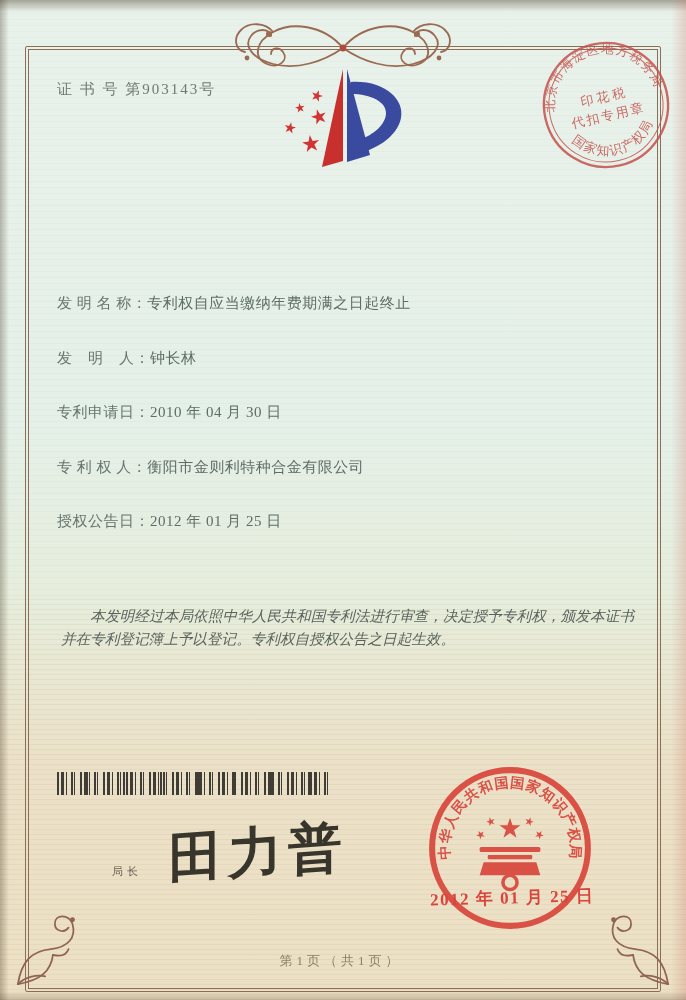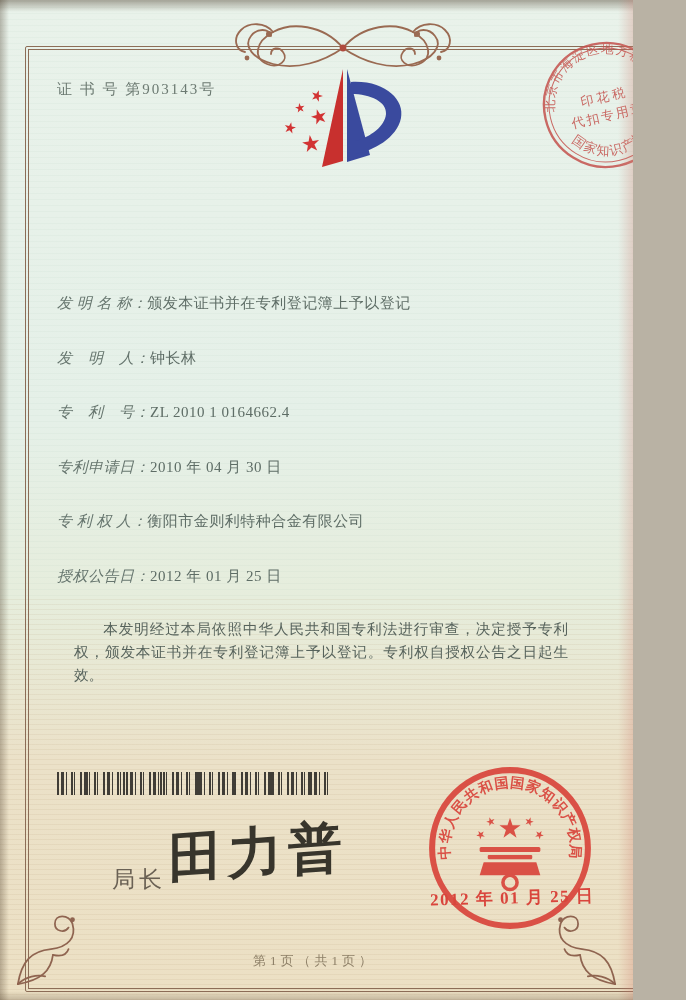--- a/index.html
+++ b/index.html
@@ -2,21 +2,21 @@
 <html><head>
 <meta charset="utf-8">
 <style>
   html,body{margin:0;padding:0;}
   body{
     width:686px;height:1000px;overflow:hidden;
     font-family:"Liberation Serif","DejaVu Serif",serif;
     background:#b9b2a4;
   }
   .page{
-    position:relative;width:633px;height:1000px;overflow:hidden;
+    position:relative;width:686px;height:1000px;overflow:hidden;
     background:linear-gradient(180deg,#e9f2ea 0%,#e5f0e8 42%,#e6eddc 60%,#ebe1c8 76%,#ece0c4 100%);
   }
   .bottom-texture{
     position:absolute;left:0;right:0;top:596px;bottom:0;pointer-events:none;
     background:repeating-linear-gradient(0deg,rgba(158,124,82,.09) 0 1px,transparent 1px 5px);
   }
   .top-texture{
     position:absolute;left:0;right:0;top:0;height:596px;pointer-events:none;
     background:repeating-linear-gradient(0deg,rgba(120,160,140,.05) 0 1px,transparent 1px 6px);
   }
@@ -38,37 +38,37 @@
   }
   .logo{position:absolute;left:256px;top:56px;width:182px;height:132px;}
   .tax-stamp{position:absolute;left:531px;top:30px;width:150px;height:150px;transform:rotate(-13deg);opacity:.85;}
   .title{
     position:absolute;left:0;right:0;top:186px;text-align:center;
     font-size:35px;font-weight:600;color:#46514b;
     letter-spacing:.62em;text-indent:.62em;
   }
   .fields{position:absolute;left:57px;top:294px;right:40px;}
   .field-row{height:54.6px;font-size:15px;color:#64736c;letter-spacing:.5px;white-space:nowrap;}
-  .field-row .label{color:#66756e;font-style:italic;}
+  .field-row .label{color:#66756e;}
   .field-row .value{color:#5e6d66;}
   .paragraphs{
     position:absolute;left:57px;right:48px;top:601px;
     font-size:14.6px;line-height:1.56;color:#57635c;text-align:justify;
   }
-  .paragraphs p{margin:17px;text-indent:2em;}
+  .paragraphs p{margin:4px;text-indent:2em;font-style:italic;}
   .barcode{
     position:absolute;left:57px;top:772px;width:272px;height:23px;
     background:
       repeating-linear-gradient(90deg,#23211e 0 2px,transparent 2px 4px,#23211e 4px 7px,transparent 7px 9px,#23211e 9px 10px,transparent 10px 14px,#23211e 14px 16px,transparent 16px 17px,#23211e 17px 18px,transparent 18px 23px),
       repeating-linear-gradient(90deg,transparent 0 29px,#23211e 29px 31px,transparent 31px 37px);
     opacity:.85;
   }
   .sig-role{
     position:absolute;left:112px;top:864px;
-    font-size:23px;color:#6a6154;letter-spacing:4px;text-align:center;
+    font-size:11px;color:#6a6154;letter-spacing:4px;text-align:center;
   }
   .sig-name{
     position:absolute;left:168px;top:816px;width:200px;
     font-size:54px;font-weight:700;color:#38352c;
     transform:rotate(-4deg) skewX(-4deg);letter-spacing:6px;white-space:nowrap;
   }
   .official-seal{position:absolute;left:424px;top:762px;width:172px;height:172px;opacity:.92;}
   .seal-date{
     position:absolute;left:430px;top:886px;width:190px;
     font-size:17px;font-weight:600;color:#d9453c;letter-spacing:1.5px;
@@ -162,27 +162,24 @@
     <text font-size="13" fill="#c4524d" letter-spacing="1">
       <textPath href="#taxBottomArc" startOffset="50%" text-anchor="middle">国家知识产权局</textPath>
     </text>
     <text x="75" y="71" text-anchor="middle" font-size="13" letter-spacing="3" fill="#c4524d">印花税</text>
     <text x="75" y="90" text-anchor="middle" font-size="13" letter-spacing="2" fill="#c4524d">代扣专用章</text>
   </svg>
 
 
   <div class="fields">
     <div class="field-row">
-      <span class="label">发 明 名 称：</span><span class="value">颁发本证书并在专利登记簿上予以登记</span>
+      <span class="label">发 明 名 称：</span><span class="value">专利权自应当缴纳年费期满之日起终止</span>
     </div>
     <div class="field-row">
       <span class="label">发　明　人：</span><span class="value">钟长林</span>
-    </div>
-    <div class="field-row">
-      <span class="label">专　利　号：</span><span class="value">ZL 2010 1 0164662.4</span>
     </div>
     <div class="field-row">
       <span class="label">专利申请日：</span><span class="value">2010 年 04 月 30 日</span>
     </div>
     <div class="field-row">
       <span class="label">专 利 权 人：</span><span class="value">衡阳市金则利特种合金有限公司</span>
     </div>
     <div class="field-row">
       <span class="label">授权公告日：</span><span class="value">2012 年 01 月 25 日</span>
     </div>

